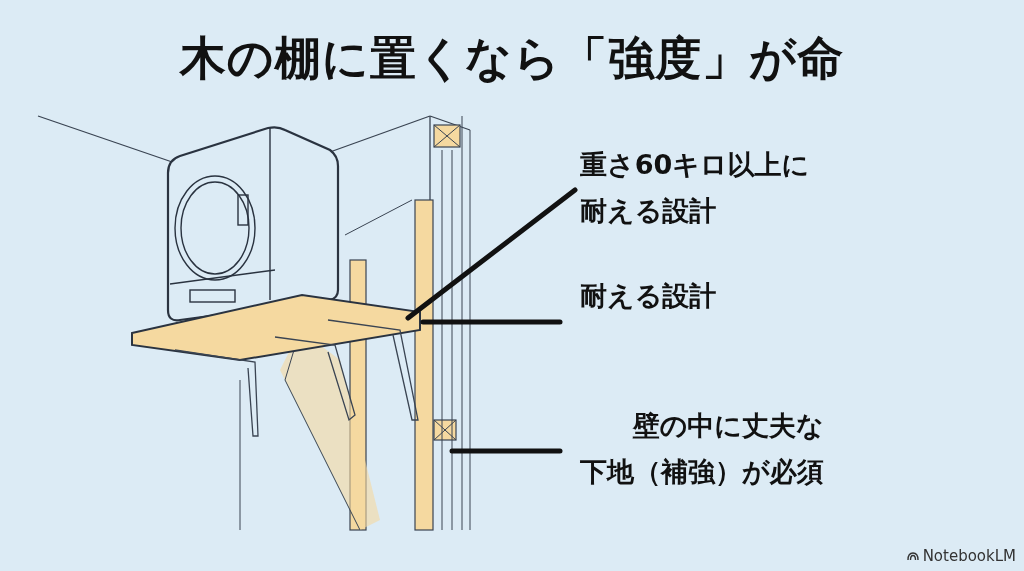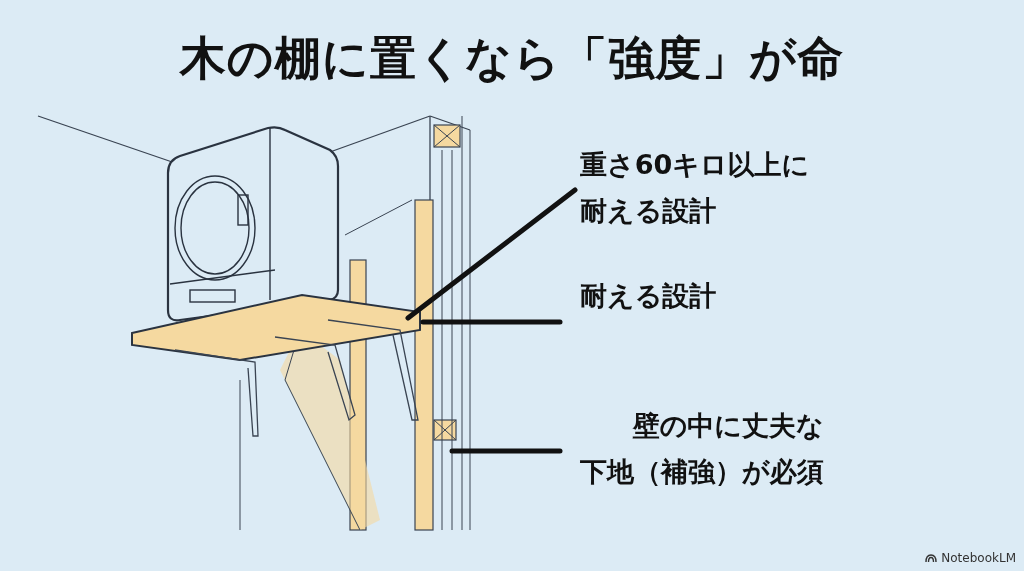--- a/index.html
+++ b/index.html
@@ -1,21 +1,21 @@
 <!DOCTYPE html>
 <html><head>
 <meta charset="utf-8">
 <style>
   html,body{margin:0;padding:0;}
   body{width:1024px;height:571px;overflow:hidden;background:#dcebf5;font-family:"DejaVu Sans",sans-serif;position:relative;}
   .title{position:absolute;left:0;top:28px;width:1024px;text-align:center;font-size:46px;font-weight:bold;color:#111;letter-spacing:1px;}
   svg.illus{position:absolute;left:0;top:0;}
   .label{position:absolute;left:580px;font-size:27px;font-weight:bold;color:#111;line-height:46px;white-space:nowrap;}
   .label .line{display:block;}
-  .brand{position:absolute;right:8px;bottom:6px;font-size:12px;color:#333;display:flex;align-items:center;gap:4px;}
+  .brand{position:absolute;right:8px;bottom:6px;font-size:15px;color:#333;display:flex;align-items:center;gap:4px;}
   .brand-icon{width:12px;height:10px;display:inline-block;}
 </style>
 </head>
 <body>
 
 <div class="title">木の棚に置くなら「強度」が命</div>
 
 <svg class="illus" width="1024" height="571" viewBox="0 0 1024 571">
   <g fill="none" stroke="#3a4452" stroke-width="1.3">
 

